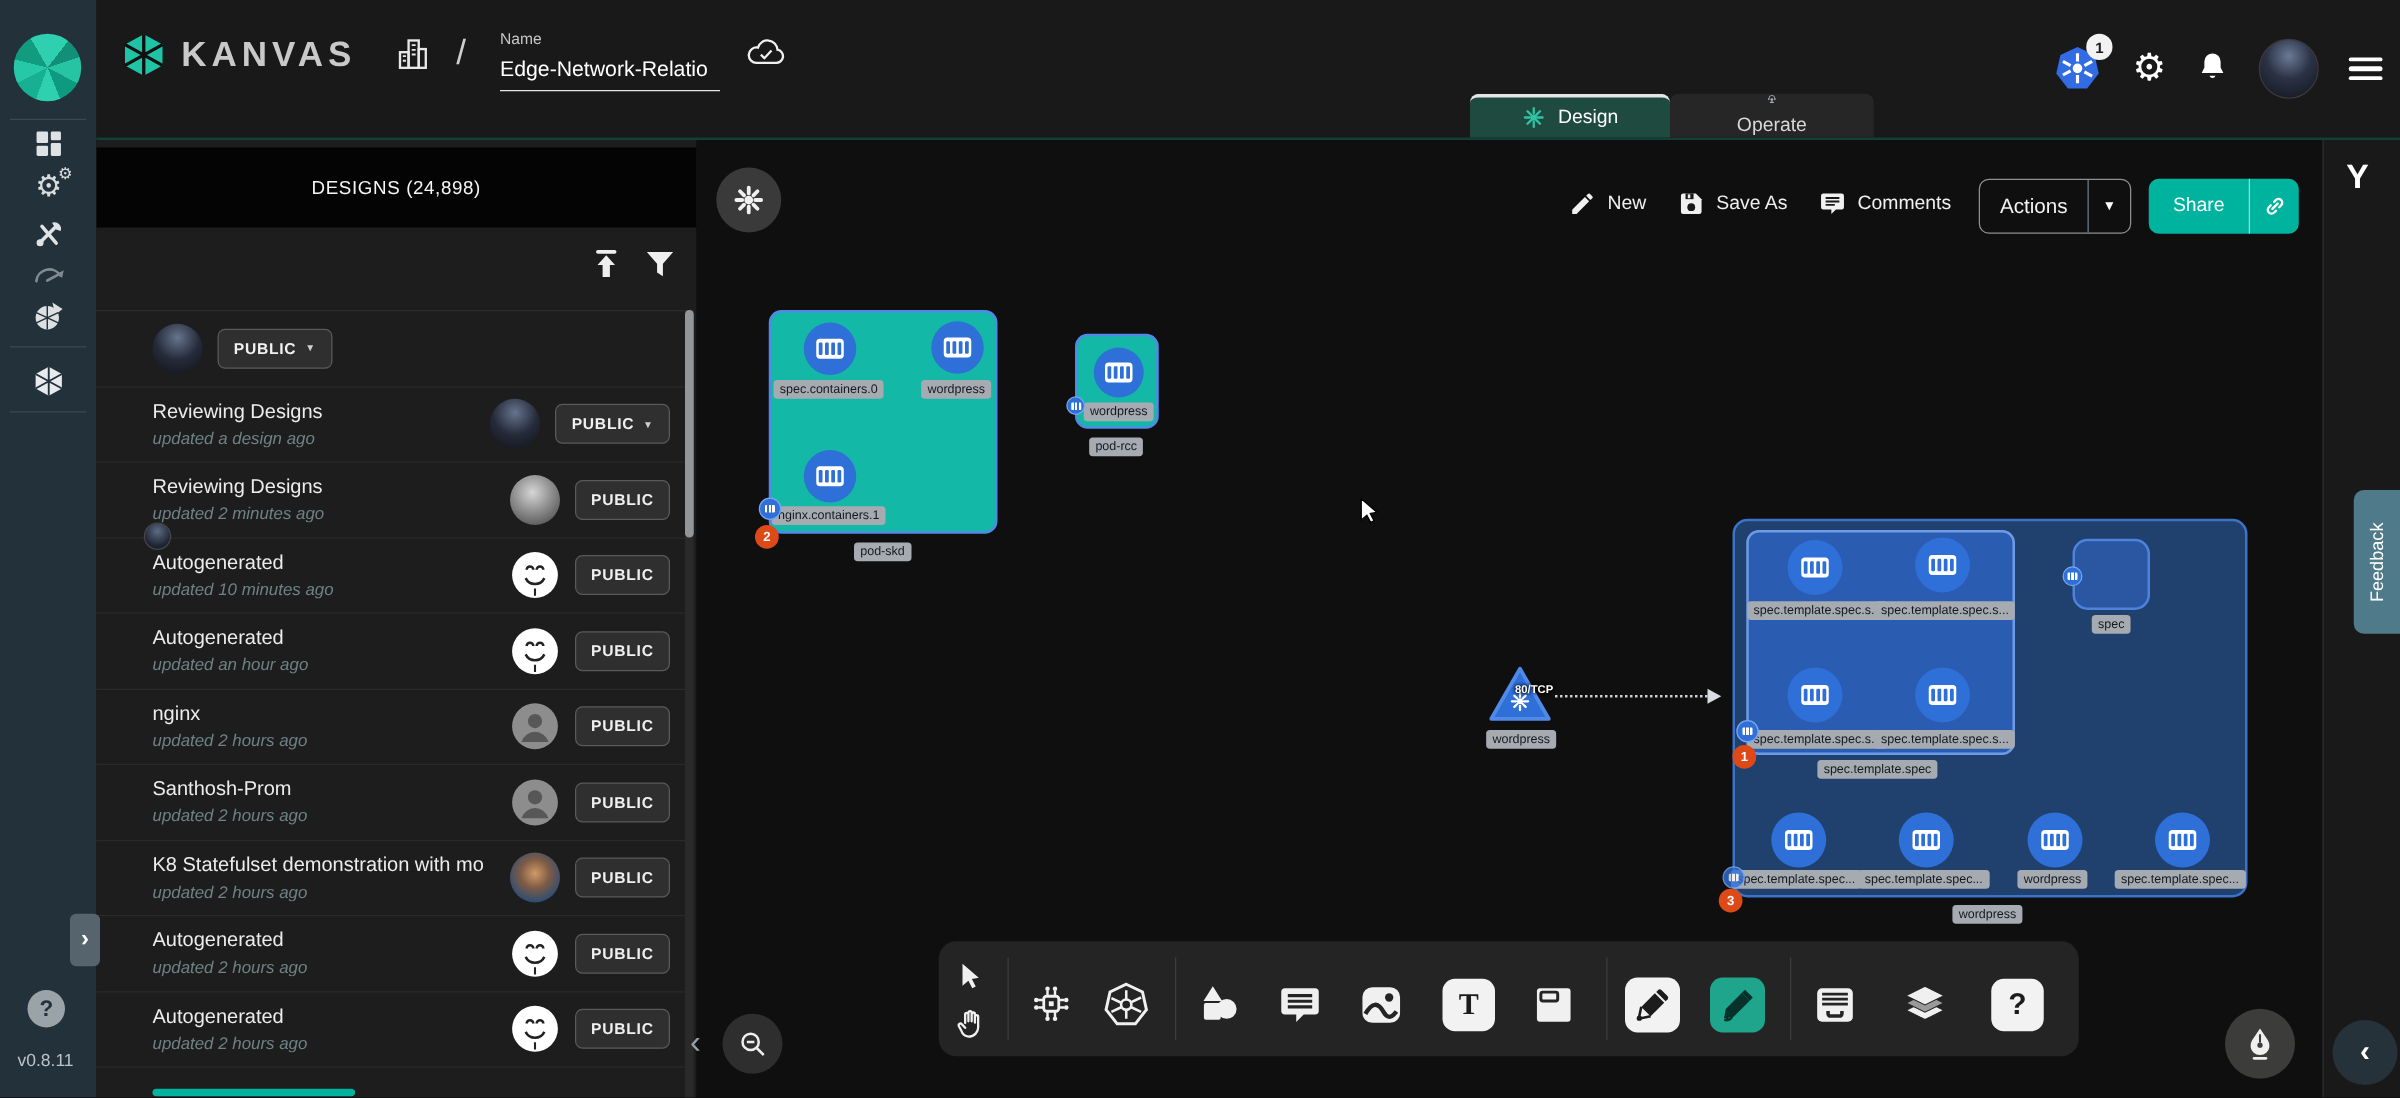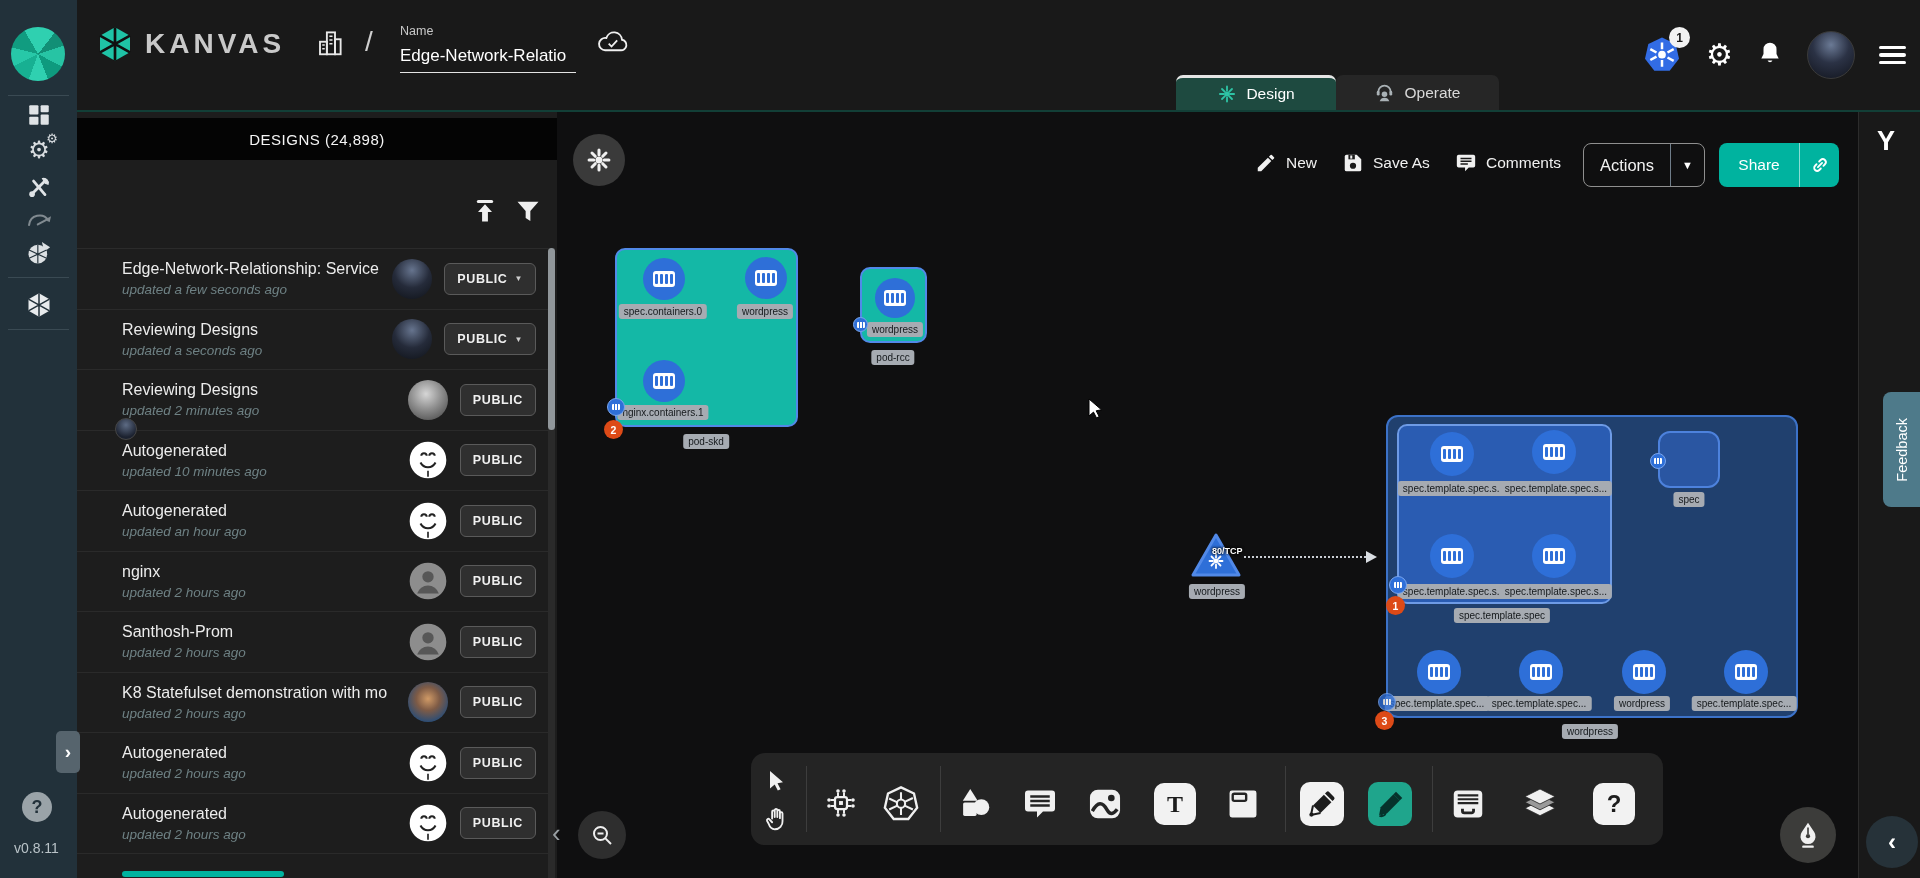--- a/index.html
+++ b/index.html
@@ -30,27 +30,27 @@
   .kbadge-wrap { position:relative; width:40px; height:40px; }
   .kbadge { position:absolute; right:-8px; top:-8px; width:21px; height:21px; border-radius:50%; background:#f2f2f2; color:#1a1a1a; font-size:12px; font-weight:bold; display:flex; align-items:center; justify-content:center; }
   .hdr-gear { font-size:30px; color:#fff; line-height:1; cursor:pointer; }
   .avatar-hdr { width:48px; height:48px; border-radius:50%; background:radial-gradient(circle at 50% 28%,#6b7a95 0%,#2b3245 45%,#11141d 100%); border:1px solid #3a3a3a; }
   .burger { display:flex; flex-direction:column; gap:4px; width:27px; cursor:pointer; }
   .burger span { height:3.5px; background:#fff; border-radius:2px; }
 
   
   .tab { position:absolute; top:75px; height:35px; display:flex; align-items:center; justify-content:center; gap:9px; font-size:15.5px; border-radius:7px 7px 0 0; cursor:pointer; z-index:25; }
   .tab-design { left:1176px; width:160px; background:#1e4a40; color:#fff; border-top:3px solid #e5e5e5; }
-  .tab-operate { left:1336px; width:163px; background:#262626; color:#d8d8d8; }
+  .tab-operate { left:1336px; width:163px; background:#262626; color:#d8d8d8;flex-direction:column; }
 
   .content-topline { position:absolute; left:77px; top:110px; width:1843px; height:2px; background:#123f37; z-index:21; }
 
   
   .panel { position:absolute; left:77px; top:112px; width:480px; height:766px; background:#1d1d1d; z-index:10; }
-  .panel-band { position:absolute; left:0; top:6px; width:480px; height:42px; background:#040404; display:flex; align-items:center; justify-content:center; color:#f5f5f5; font-size:15px; letter-spacing:.5px; }
+  .panel-band { position:absolute; left:0; top:6px; width:480px; height:64px; background:#040404; display:flex; align-items:center; justify-content:center; color:#f5f5f5; font-size:15px; letter-spacing:.5px; }
   .search-box { position:absolute; left:20px; top:76px; width:352px; height:46px; background:#262626; border:1px solid #3c3c3c; border-radius:8px; }
   .search-box input { width:100%; height:100%; background:transparent; border:none; outline:none; color:#eee; font-size:16px; padding:0 44px 0 14px; font-family:"Liberation Sans",sans-serif; }
   .search-box input::placeholder { color:#8e9598; }
   .search-mag { position:absolute; right:10px; top:11px; }
   .pan-ic { position:absolute; top:85px; cursor:pointer; }
   .dlist { position:absolute; left:0; top:136px; width:471px; height:630px; overflow:hidden; border-top:1px solid #2b2b2b; }
   .drow { display:flex; align-items:center; height:60.5px; padding:0 12px 0 45px; gap:12px; border-bottom:1px solid #2a2a2a; cursor:pointer; }
   .dtxt { flex:1; min-width:0; }
   .dtitle { color:#ececec; font-size:16px; white-space:nowrap; overflow:hidden; }
   .dsub { color:#6e8184; font-size:13.5px; font-style:italic; margin-top:4px; white-space:nowrap; overflow:hidden; }
@@ -251,34 +251,30 @@
         </svg>
     </span>
     <span class="pan-ic" style="left:437px">
       <svg width="28" height="28" viewBox="0 0 24 24" fill="#efefef">
           <path d="M3 4h18l-7 8v8.5L10 18v-6z"></path>
         </svg>
     </span>
 
     <div class="dlist">
       <div class="drow">
-        <div class="dtxt">
-          <div class="dtitle">Edge-Network-Relationship: Service</div>
-          <div class="dsub">updated a few seconds ago</div>
-        </div>
         <div class="avat av-dark"></div>
         <button class="vis">
             <span>PUBLIC</span>
             <span class="vcaret">▼</span>
           </button>
       </div>
       <div class="drow">
         <div class="dtxt">
           <div class="dtitle">Reviewing Designs</div>
-          <div class="dsub">updated a seconds ago</div>
+          <div class="dsub">updated a design ago</div>
         </div>
         <div class="avat av-dark"></div>
         <button class="vis">
             <span>PUBLIC</span>
             <span class="vcaret">▼</span>
           </button>
       </div>
       <div class="drow">
         <div class="dtxt">
           <div class="dtitle">Reviewing Designs</div>

